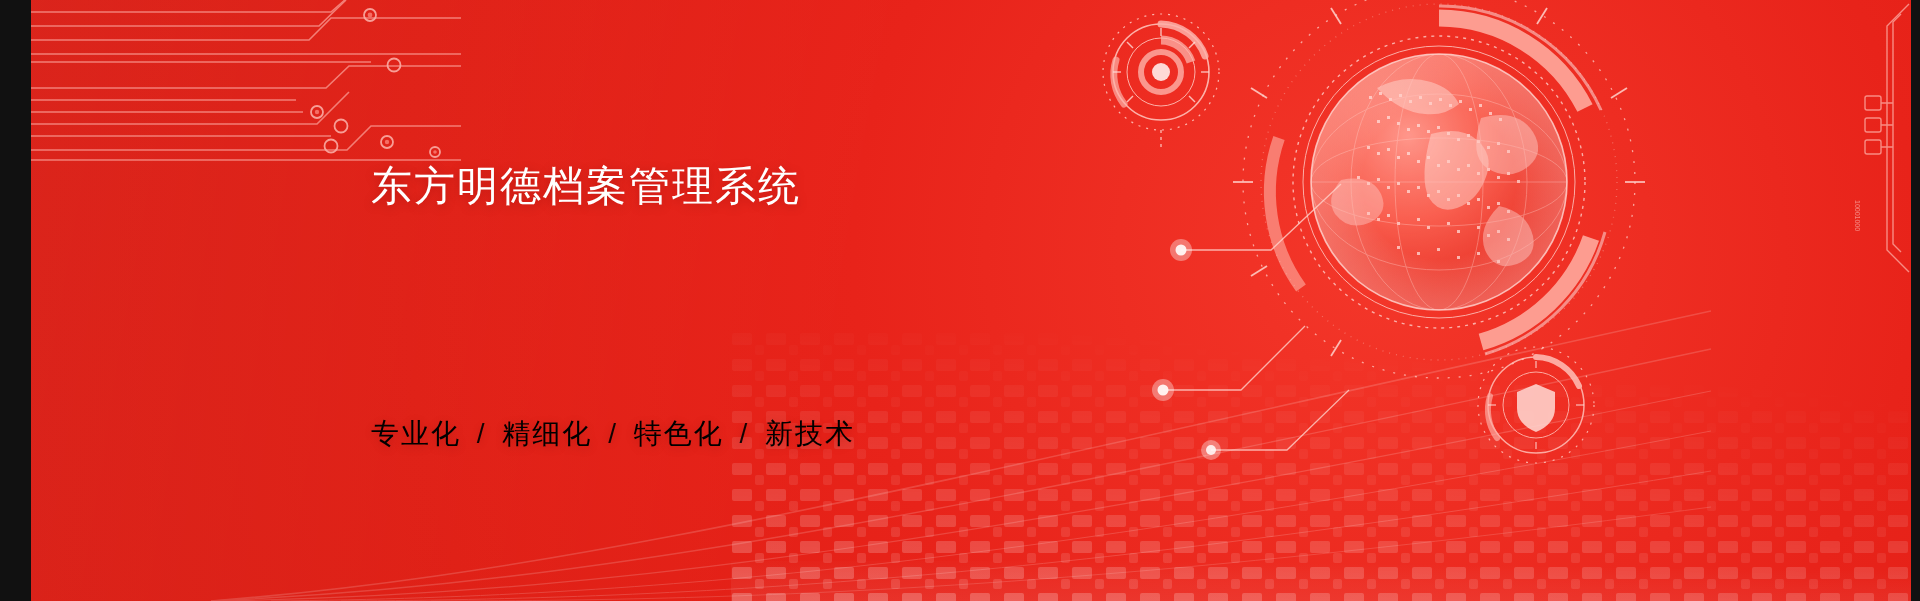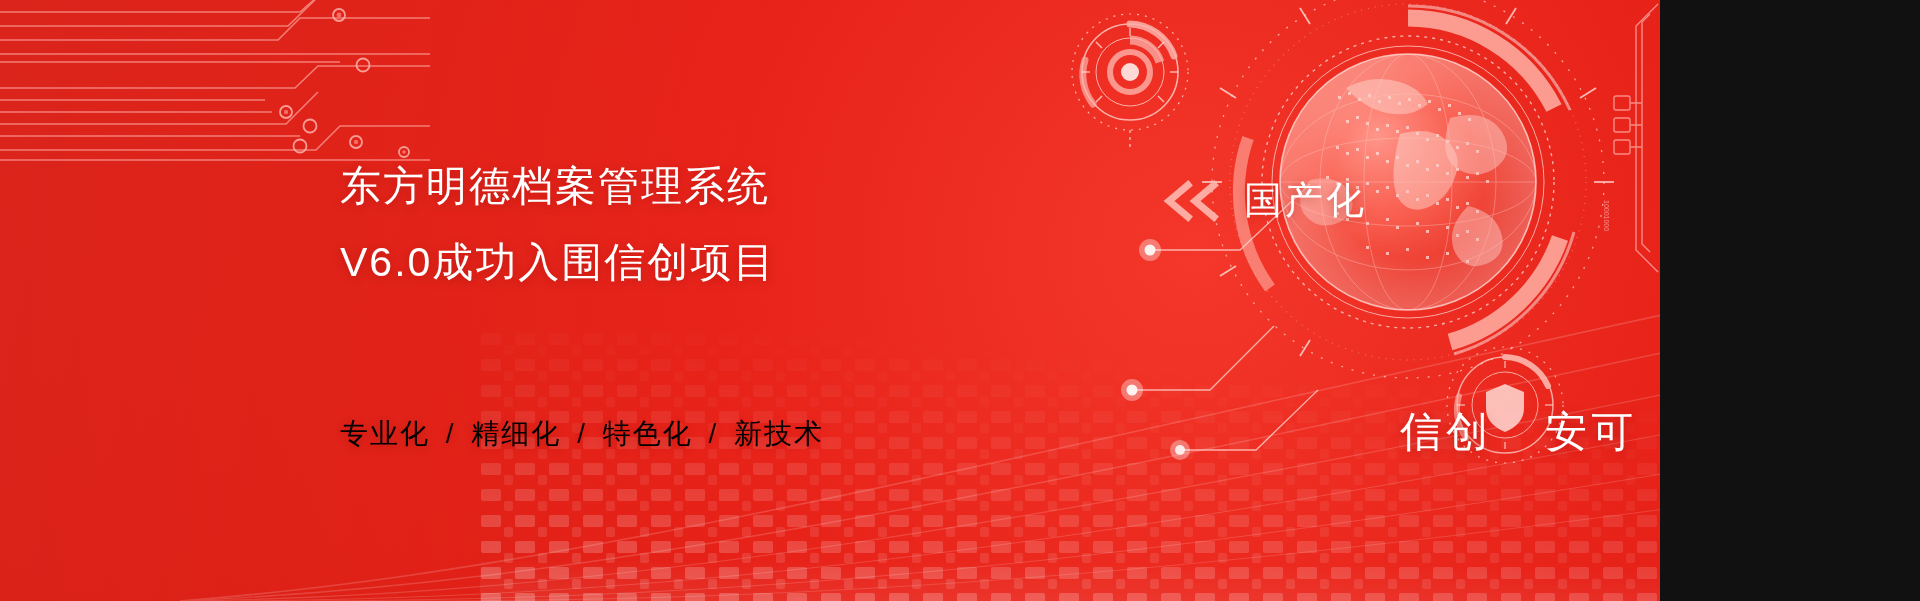--- a/index.html
+++ b/index.html
@@ -5,24 +5,25 @@
 <style>
   * { margin:0; padding:0; box-sizing:border-box; }
   html,body { background:#111; }
   body {
     font-family:"Liberation Sans","DejaVu Sans",sans-serif;
     -webkit-font-smoothing:antialiased;
   }
 
   #banner {
     position:relative;
-    width:1660px;
+    width:1880px;
     height:601px;
     overflow:hidden;
     background:#e8231a;
+    margin-left:31px;
   }
 
   
   .bg-base {
     position:absolute; inset:0;
     background:
       radial-gradient(circle at 72% 42%, #f4372a 0%, #e8231a 38%, #df1c12 70%, #d8170e 100%);
   }
   .bg-sheen {
     position:absolute; inset:0;
@@ -392,42 +393,27 @@
     </g>
     <g fill="#ffffff" opacity="0.35">
       <circle cx="90" cy="100" r="11"></circle>
       <circle cx="72" cy="240" r="11"></circle>
       <circle cx="120" cy="300" r="10"></circle>
     </g>
   </svg>
 
   <div class="headline">
     <span class="l1">东方明德档案管理系统</span>
-    <span class="l2">V6.0成功入围信创项目</span>
   </div>
 
   <div class="tagline">
     <span>专业化</span>
     <span class="sep">/</span>
     <span>精细化</span>
     <span class="sep">/</span>
     <span>特色化</span>
     <span class="sep">/</span>
     <span>新技术</span>
   </div>
 
-  <div class="chev-label">
-    <svg class="chev-icon" width="62" height="42" viewBox="0 0 62 42">
-      <g fill="none" stroke="#ffb9b1" stroke-width="7" stroke-linecap="square" opacity="0.9">
-        <path d="M28 5 L9 21 L28 37"></path>
-        <path d="M54 5 L35 21 L54 37"></path>
-      </g>
-    </svg>
-    <span class="chev-text">国产化</span>
-  </div>
-
-  <div class="bottom-label">
-    <span>信创</span>
-    <span class="gap"></span>
-    <span>安可</span>
-  </div>
+
 
 </div>
 
 </body></html>

